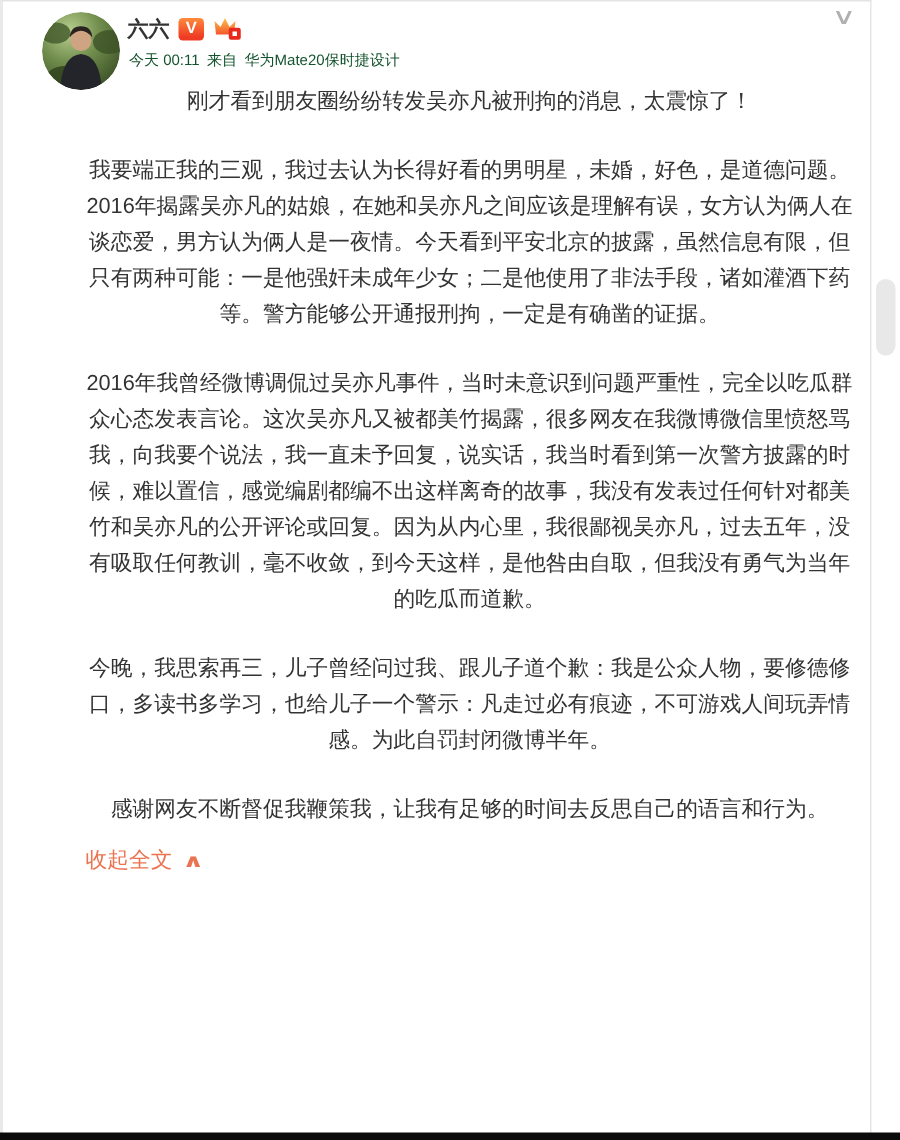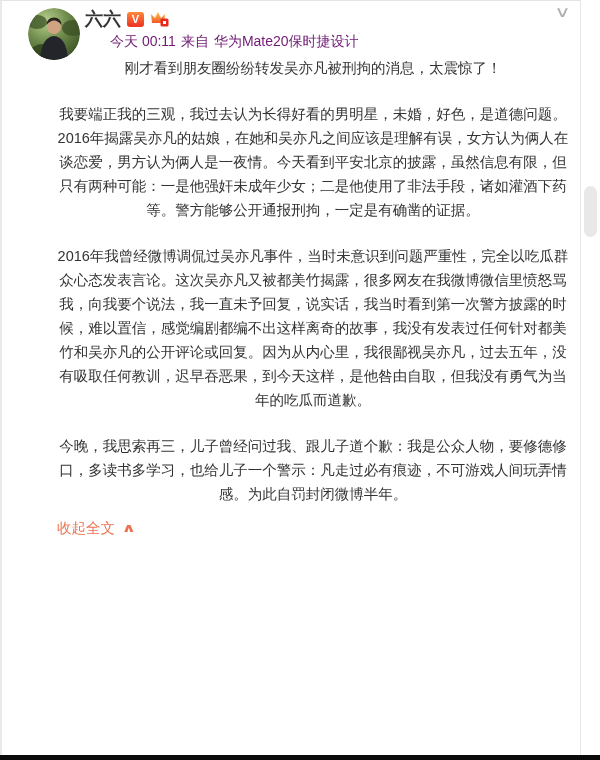--- a/index.html
+++ b/index.html
@@ -16,32 +16,32 @@
     border-right:1px solid #e6e6e6;
   }
   .avatar{
     position:absolute;left:26px;top:7px;width:52px;height:52px;border-radius:50%;
     overflow:hidden;cursor:pointer;
   }
   .name-row{
     position:absolute;left:83px;top:9px;display:flex;align-items:center;gap:6px;
   }
   .author{
-    font-size:18px;font-weight:700;color:#333333;line-height:18px;cursor:pointer;
+    font-size:14px;font-weight:700;color:#333333;line-height:18px;cursor:pointer;
   }
   .v-badge{
     width:17px;height:15px;border-radius:3px;
     background:linear-gradient(180deg,#ff8a3c 0%,#ef3b24 85%);
     color:#fff;font-size:11px;font-weight:700;line-height:15px;text-align:center;
     display:inline-block;
   }
   .crown{display:inline-block;width:19px;height:16px;position:relative;}
   .meta-row{
-    position:absolute;left:84px;top:32px;font-size:14px;color:#701a75;
-    display:flex;gap:5px;white-space:nowrap;margin-left:24px;
+    position:absolute;left:84px;top:32px;font-size:10px;color:#14532d;
+    display:flex;gap:5px;white-space:nowrap;
   }
   .meta-row .lnk{cursor:pointer;}
   .menu-chevron{
     position:absolute;top:2px;right:12px;color:#b0b0b0;font-size:15px;
     transform:scaleX(1.5);cursor:pointer;line-height:18px;
   }
   .body-text{
     position:absolute;left:55px;top:55px;width:512px;
     font-size:14.5px;line-height:24px;color:#333333;
     letter-spacing:0;
@@ -114,22 +114,23 @@
     <span class="lnk">今天 00:11</span>
     <span>来自</span>
     <span class="lnk">华为Mate20保时捷设计</span>
   </div>
 
   <div class="menu-chevron">∨</div>
 
   <div class="body-text">
     <p>刚才看到朋友圈纷纷转发吴亦凡被刑拘的消息，太震惊了！</p>
     <p>我要端正我的三观，我过去认为长得好看的男明星，未婚，好色，是道德问题。2016年揭露吴亦凡的姑娘，在她和吴亦凡之间应该是理解有误，女方认为俩人在谈恋爱，男方认为俩人是一夜情。今天看到平安北京的披露，虽然信息有限，但只有两种可能：一是他强奸未成年少女；二是他使用了非法手段，诸如灌酒下药等。警方能够公开通报刑拘，一定是有确凿的证据。</p>
-    <p>2016年我曾经微博调侃过吴亦凡事件，当时未意识到问题严重性，完全以吃瓜群众心态发表言论。这次吴亦凡又被都美竹揭露，很多网友在我微博微信里愤怒骂我，向我要个说法，我一直未予回复，说实话，我当时看到第一次警方披露的时候，难以置信，感觉编剧都编不出这样离奇的故事，我没有发表过任何针对都美竹和吴亦凡的公开评论或回复。因为从内心里，我很鄙视吴亦凡，过去五年，没有吸取任何教训，迟早吞恶果，到今天这样，是他咎由自取，但我没有勇气为当年的吃瓜而道歉。</p>
+    <p>2016年我曾经微博调侃过吴亦凡事件，当时未意识到问题严重性，完全以吃瓜群众心态发表言论。这次吴亦凡又被都美竹揭露，很多网友在我微博微信里愤怒骂我，向我要个说法，我一直未予回复，说实话，我当时看到第一次警方披露的时候，难以置信，感觉编剧都编不出这样离奇的故事，我没有发表过任何针对都美竹和吴亦凡的公开评论或回复。因为从内心里，我很鄙视吴亦凡，过去五年，没有吸取任何教训，毫不收敛，到今天这样，是他咎由自取，但我没有勇气为当年的吃瓜而道歉。</p>
     <p>今晚，我思索再三，儿子曾经问过我、跟儿子道个歉：我是公众人物，要修德修口，多读书多学习，也给儿子一个警示：凡走过必有痕迹，不可游戏人间玩弄情感。为此自罚封闭微博半年。</p>
+    <p>感谢网友不断督促我鞭策我，让我有足够的时间去反思自己的语言和行为。</p>
 
     <div class="collapse-row">
       <span>收起全文</span>
       <span class="collapse-caret">∧</span>
     </div>
   </div>
 
 </div>
 
 <div class="scroll-thumb"></div>

